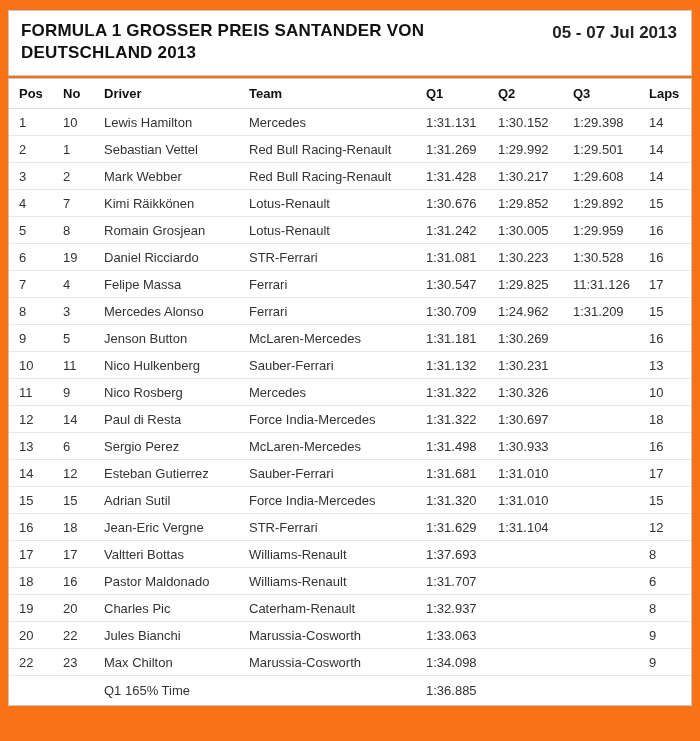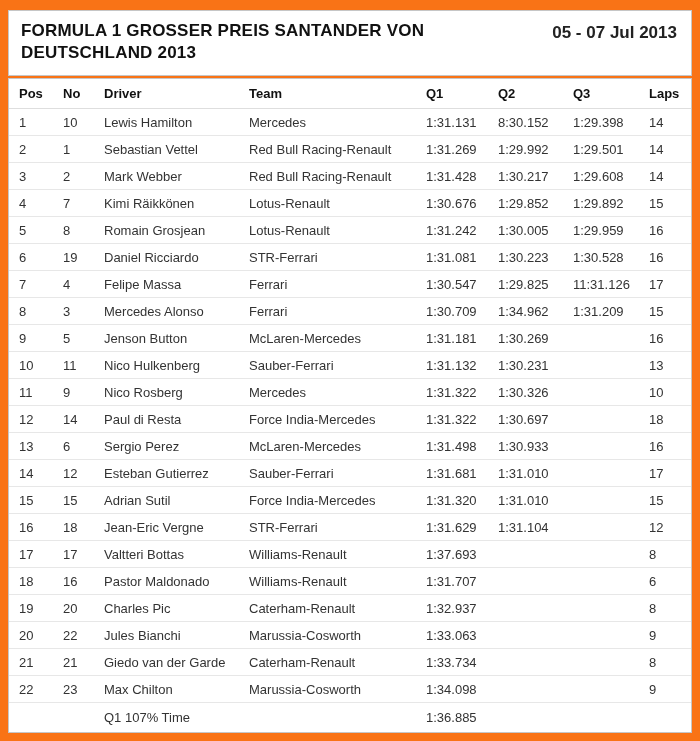--- a/index.html
+++ b/index.html
@@ -120,21 +120,21 @@
           <th>Laps</th>
         </tr>
       </thead>
       <tbody>
           <tr>
     <td>1</td>
     <td>10</td>
     <td>Lewis Hamilton</td>
     <td>Mercedes</td>
     <td>1:31.131</td>
-    <td>8:30.152</td>
+    <td>1:30.152</td>
     <td>1:29.398</td>
     <td>14</td>
   </tr>
           <tr>
     <td>2</td>
     <td>1</td>
     <td>Sebastian Vettel</td>
     <td>Red Bull Racing-Renault</td>
     <td>1:31.269</td>
     <td>1:29.992</td>
@@ -190,21 +190,21 @@
     <td>1:29.825</td>
     <td>11:31.126</td>
     <td>17</td>
   </tr>
           <tr>
     <td>8</td>
     <td>3</td>
     <td>Mercedes Alonso</td>
     <td>Ferrari</td>
     <td>1:30.709</td>
-    <td>1:34.962</td>
+    <td>1:24.962</td>
     <td>1:31.209</td>
     <td>15</td>
   </tr>
           <tr>
     <td>9</td>
     <td>5</td>
     <td>Jenson Button</td>
     <td>McLaren-Mercedes</td>
     <td>1:31.181</td>
     <td>1:30.269</td>
@@ -315,45 +315,35 @@
     <td>20</td>
     <td>22</td>
     <td>Jules Bianchi</td>
     <td>Marussia-Cosworth</td>
     <td>1:33.063</td>
     <td></td>
     <td></td>
     <td>9</td>
   </tr>
           <tr>
-    <td>21</td>
-    <td>21</td>
-    <td>Giedo van der Garde</td>
-    <td>Caterham-Renault</td>
-    <td>1:33.734</td>
-    <td></td>
-    <td></td>
-    <td>8</td>
-  </tr>
-          <tr>
     <td>22</td>
     <td>23</td>
     <td>Max Chilton</td>
     <td>Marussia-Cosworth</td>
     <td>1:34.098</td>
     <td></td>
     <td></td>
     <td>9</td>
   </tr>
         </tbody>
       <tfoot>
         <tr>
           <td></td>
           <td></td>
-          <td class="footer-label">Q1 107% Time</td>
+          <td class="footer-label">Q1 165% Time</td>
           <td></td>
           <td>1:36.885</td>
           <td></td>
           <td></td>
           <td></td>
         </tr>
       </tfoot>
     </table>
   </div>
 

